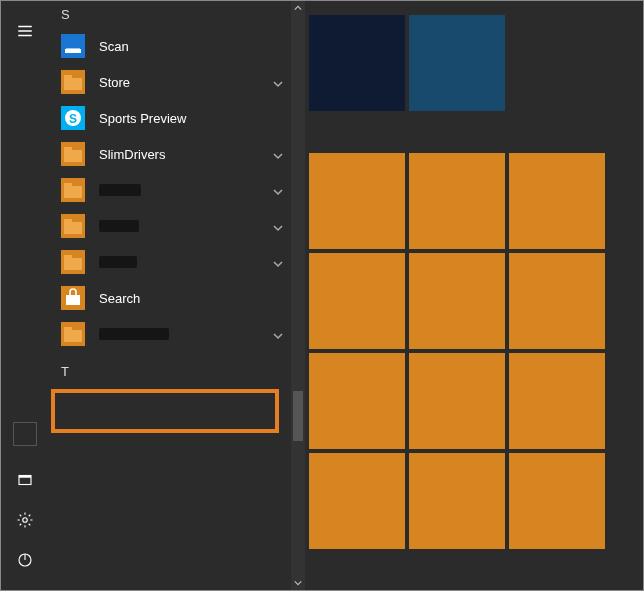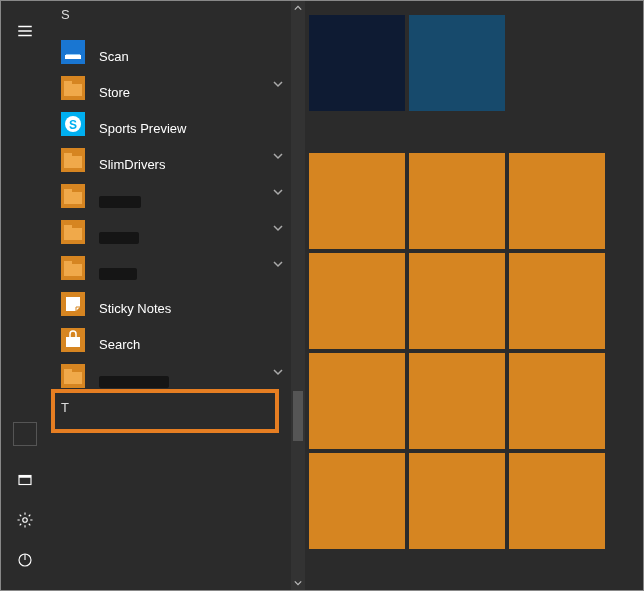--- a/index.html
+++ b/index.html
@@ -46,21 +46,21 @@
     overflow: hidden;
   }
   .letter-header {
     padding: 6px 0 6px 12px;
     font-size: 13px;
     color: #ddd;
   }
   .app-item {
     height: 36px;
     display: flex;
-    align-items: flex-end;
+    align-items: center;
     padding-left: 12px;
     position: relative;
   }
   .app-icon {
     width: 24px; height: 24px;
     display: flex; align-items: center; justify-content: center;
     margin-right: 14px;
     flex-shrink: 0;
   }
   .app-icon svg { width: 24px; height: 24px; }
@@ -252,30 +252,20 @@
             <rect class="inner" x="3" y="8" width="18" height="12"></rect>
             <rect x="3" y="5" width="8" height="4" fill="#f0a94a"></rect>
           </svg>
       </span>
       <span class="app-label redacted" style="width:38px"></span>
       <span class="chev"><svg viewBox="0 0 10 10">
             <path d="M1 3l4 4 4-4" fill="none" stroke-width="1.5"></path>
           </svg></span>
     </div>
 
-    <div class="app-item">
-      <span class="app-icon">
-        <svg viewBox="0 0 24 24">
-            <rect width="24" height="24" fill="#d68521"></rect>
-            <path d="M5 5h14v10l-4 4H5z" fill="#fff"></path>
-            <path d="M15 19v-4h4" fill="none" stroke="#d68521" stroke-width="1"></path>
-          </svg>
-      </span>
-      <span class="app-label">Sticky Notes</span>
-    </div>
 
     <div class="app-item">
       <span class="app-icon">
         <svg viewBox="0 0 24 24">
             <rect width="24" height="24" fill="#d68521"></rect>
             <path d="M5 9h14v10H5z" fill="#fff"></path>
             <path d="M9 9V6a3 3 0 0 1 6 0v3" stroke="#fff" stroke-width="1.5" fill="none"></path>
           </svg>
       </span>
       <span class="app-label">Search</span>

